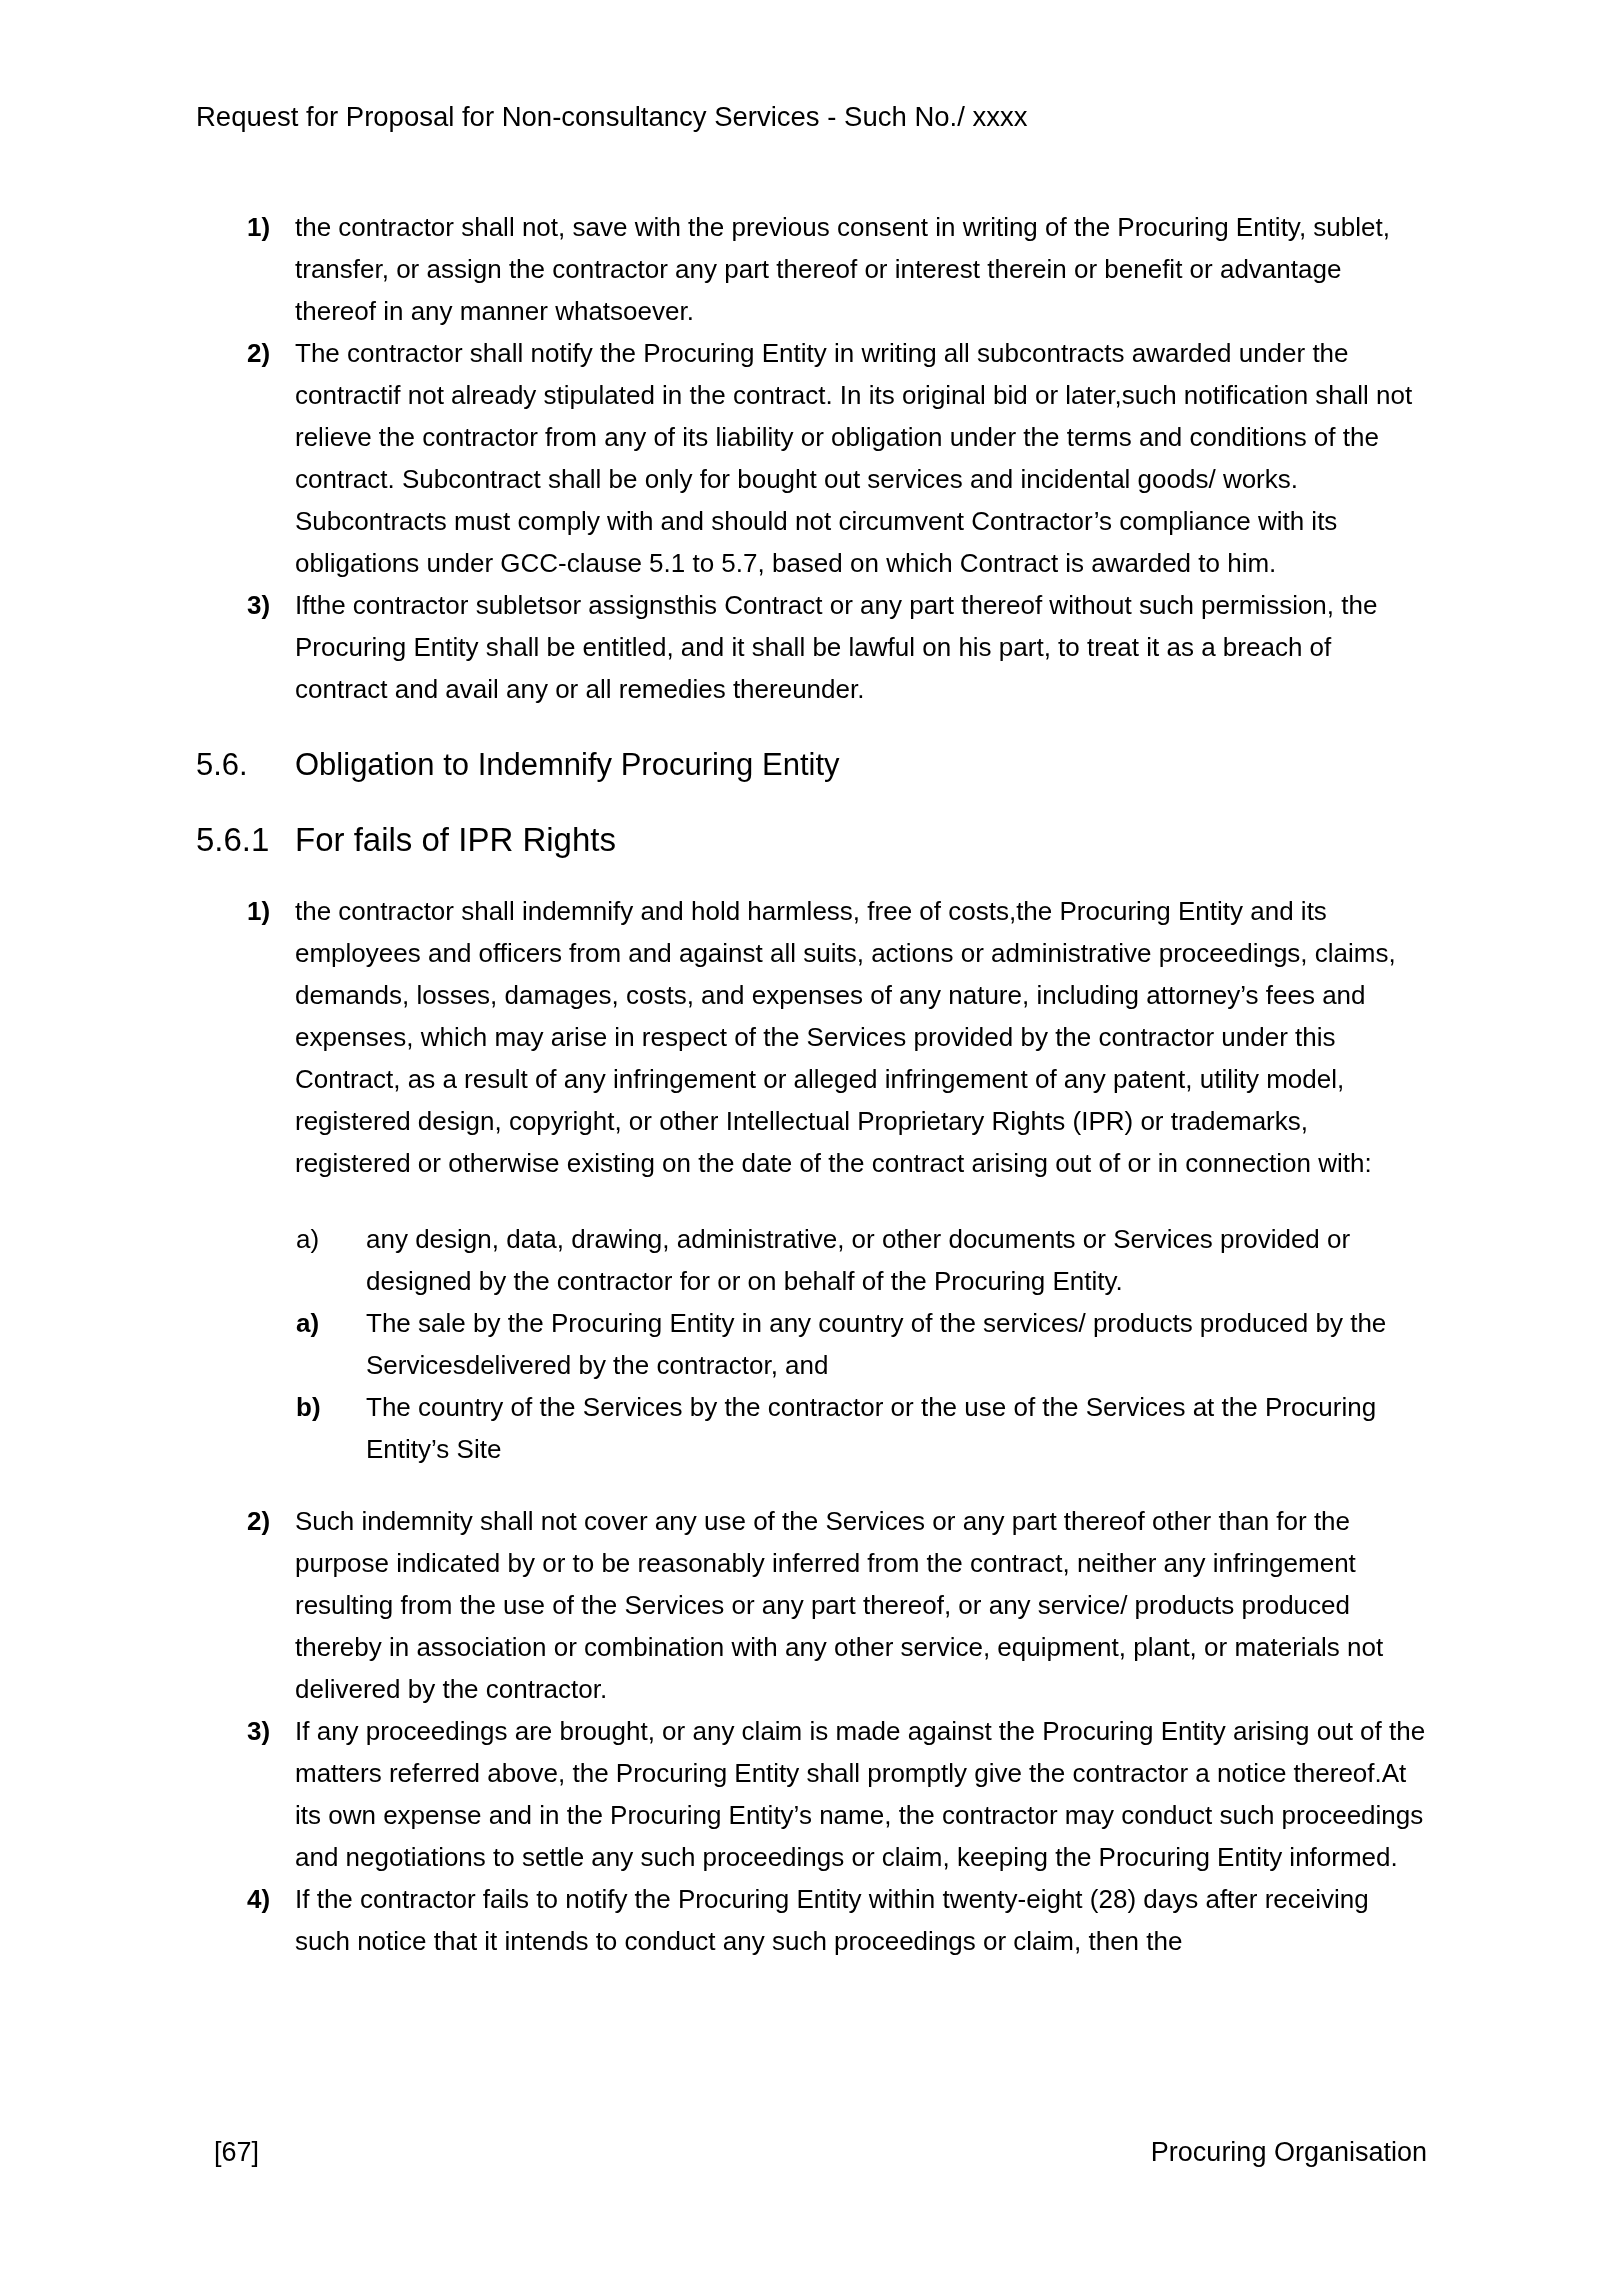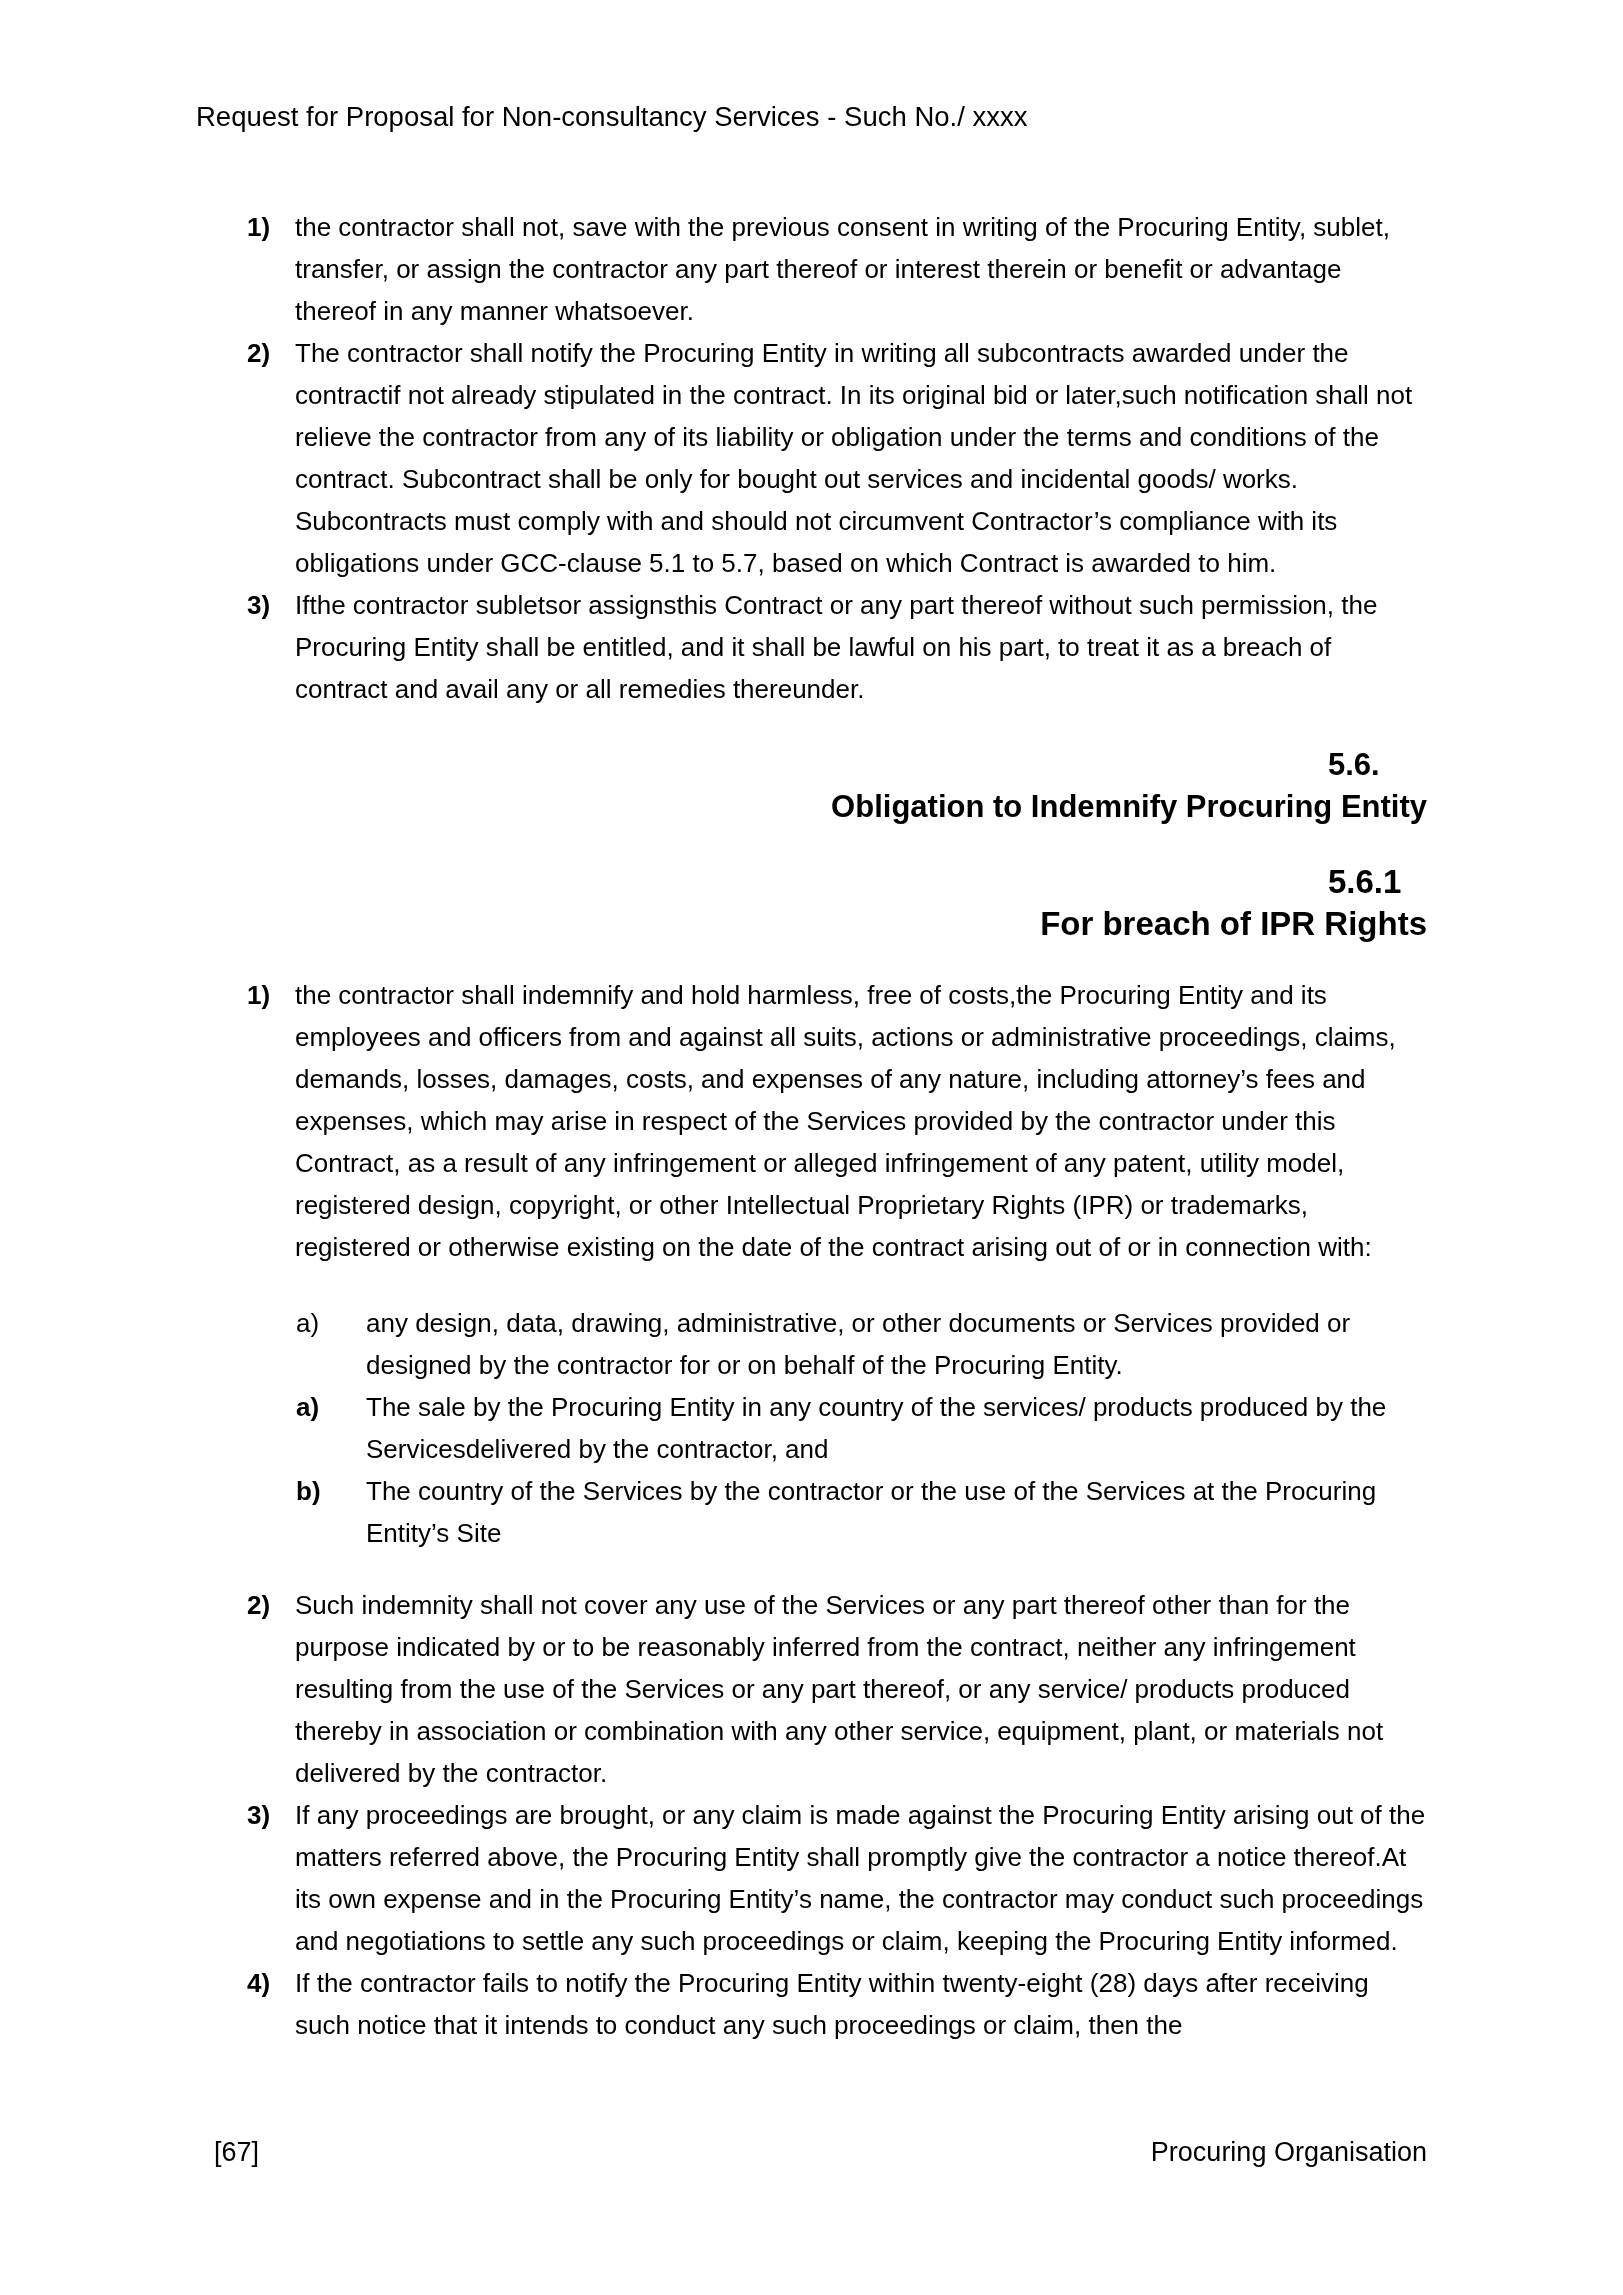--- a/index.html
+++ b/index.html
@@ -55,23 +55,22 @@
   }
   .li.sub .marker {
     width: 70px;
     font-weight: bold;
   }
   .li.sub .marker.plain {
     font-weight: normal;
   }
   .heading {
     display: flex;
-    align-items: flex-end;
-    font-weight: bold;
-    flex-direction: column;
+    align-items: center;
+    font-weight: normal;
   }
   .heading .h-num {
     flex: none;
     width: 99px;
   }
   .heading.h-main {
     font-size: 31px;
     line-height: 42px;
     margin-top: 34px;
   }
@@ -119,21 +118,21 @@
       <span class="text">Ifthe contractor subletsor assignsthis Contract or any part thereof without such permission, the Procuring Entity shall be entitled, and it shall be lawful on his part, to treat it as a breach of contract and avail any or all remedies thereunder.</span>
     </div>
 
     <div class="heading h-main">
       <span class="h-num">5.6.</span>
       <span class="h-title">Obligation to Indemnify Procuring Entity</span>
     </div>
 
     <div class="heading h-sub">
       <span class="h-num">5.6.1</span>
-      <span class="h-title">For breach of IPR Rights</span>
+      <span class="h-title">For fails of IPR Rights</span>
     </div>
 
     <div class="li group-top-gap">
       <span class="marker">1)</span>
       <span class="text">the contractor shall indemnify and hold harmless, free of costs,the Procuring Entity and its employees and officers from and against all suits, actions or administrative proceedings, claims, demands, losses, damages, costs, and expenses of any nature, including attorney’s fees and expenses, which may arise in respect of the Services provided by the contractor under this Contract, as a result of any infringement or alleged infringement of any patent, utility model, registered design, copyright, or other Intellectual Proprietary Rights (IPR) or trademarks, registered or otherwise existing on the date of the contract arising out of or in connection with:</span>
     </div>
 
     <div class="sublist">
       <div class="li sub">
         <span class="marker plain">a)</span>

